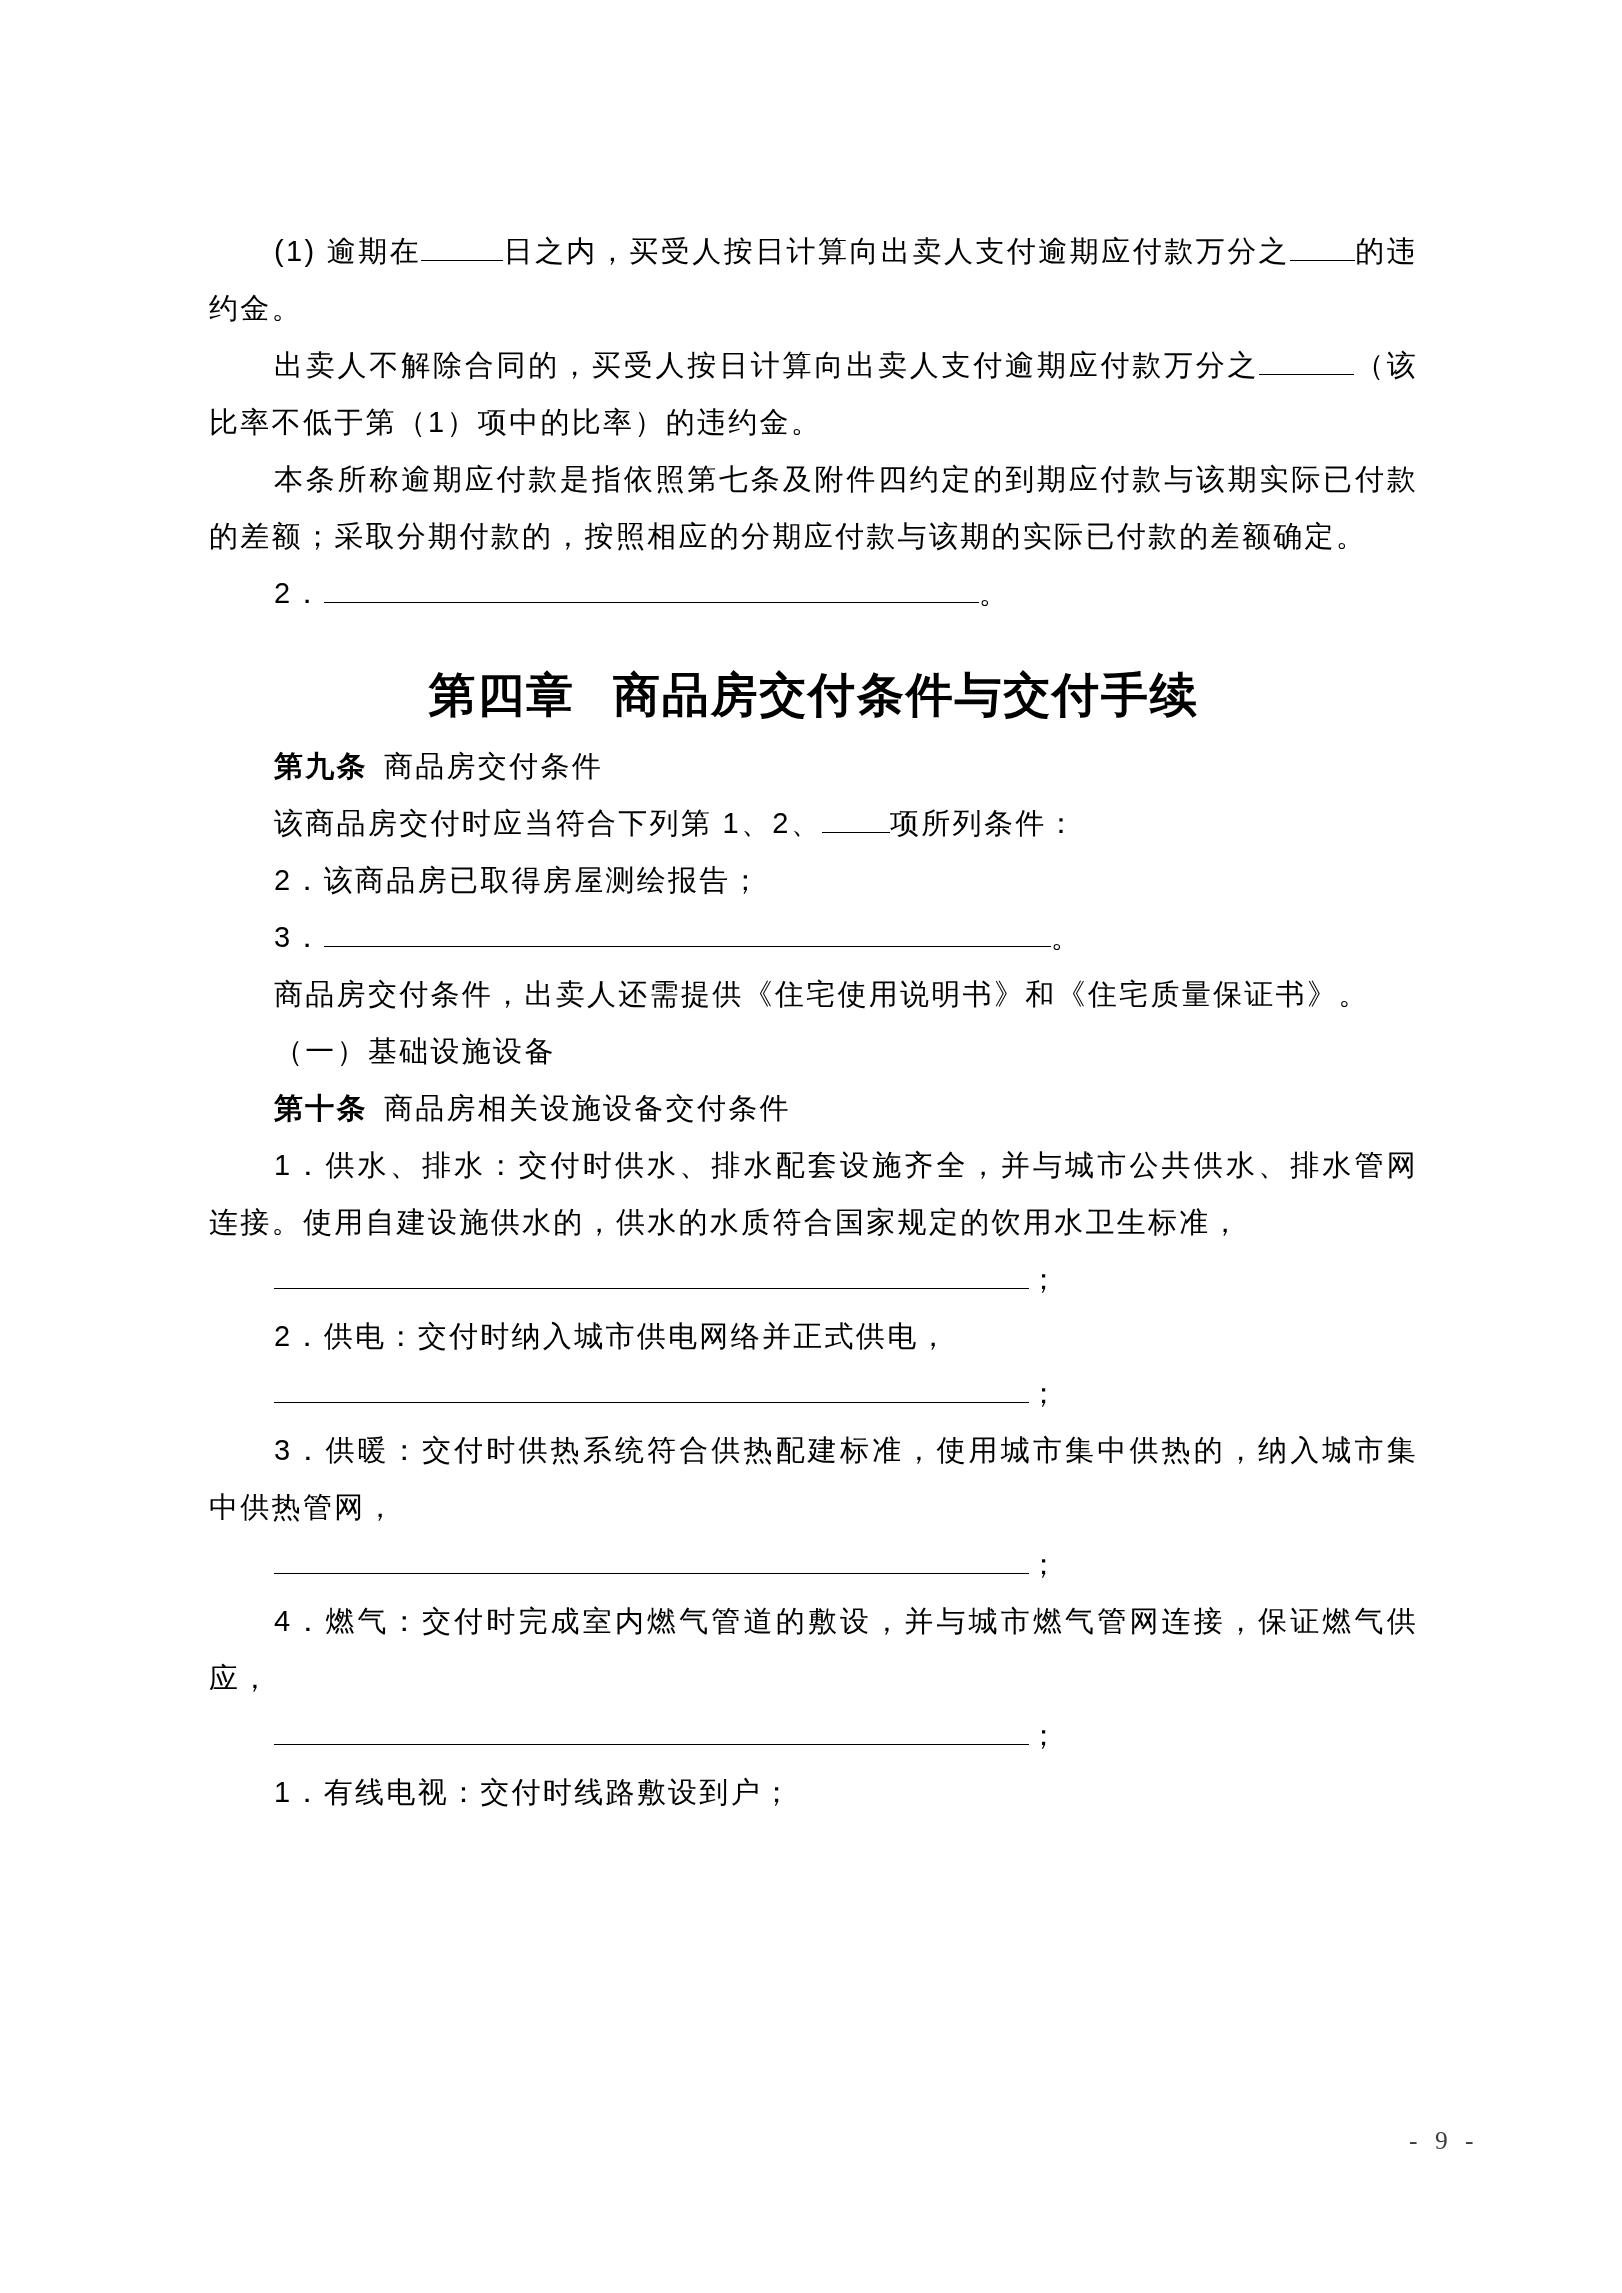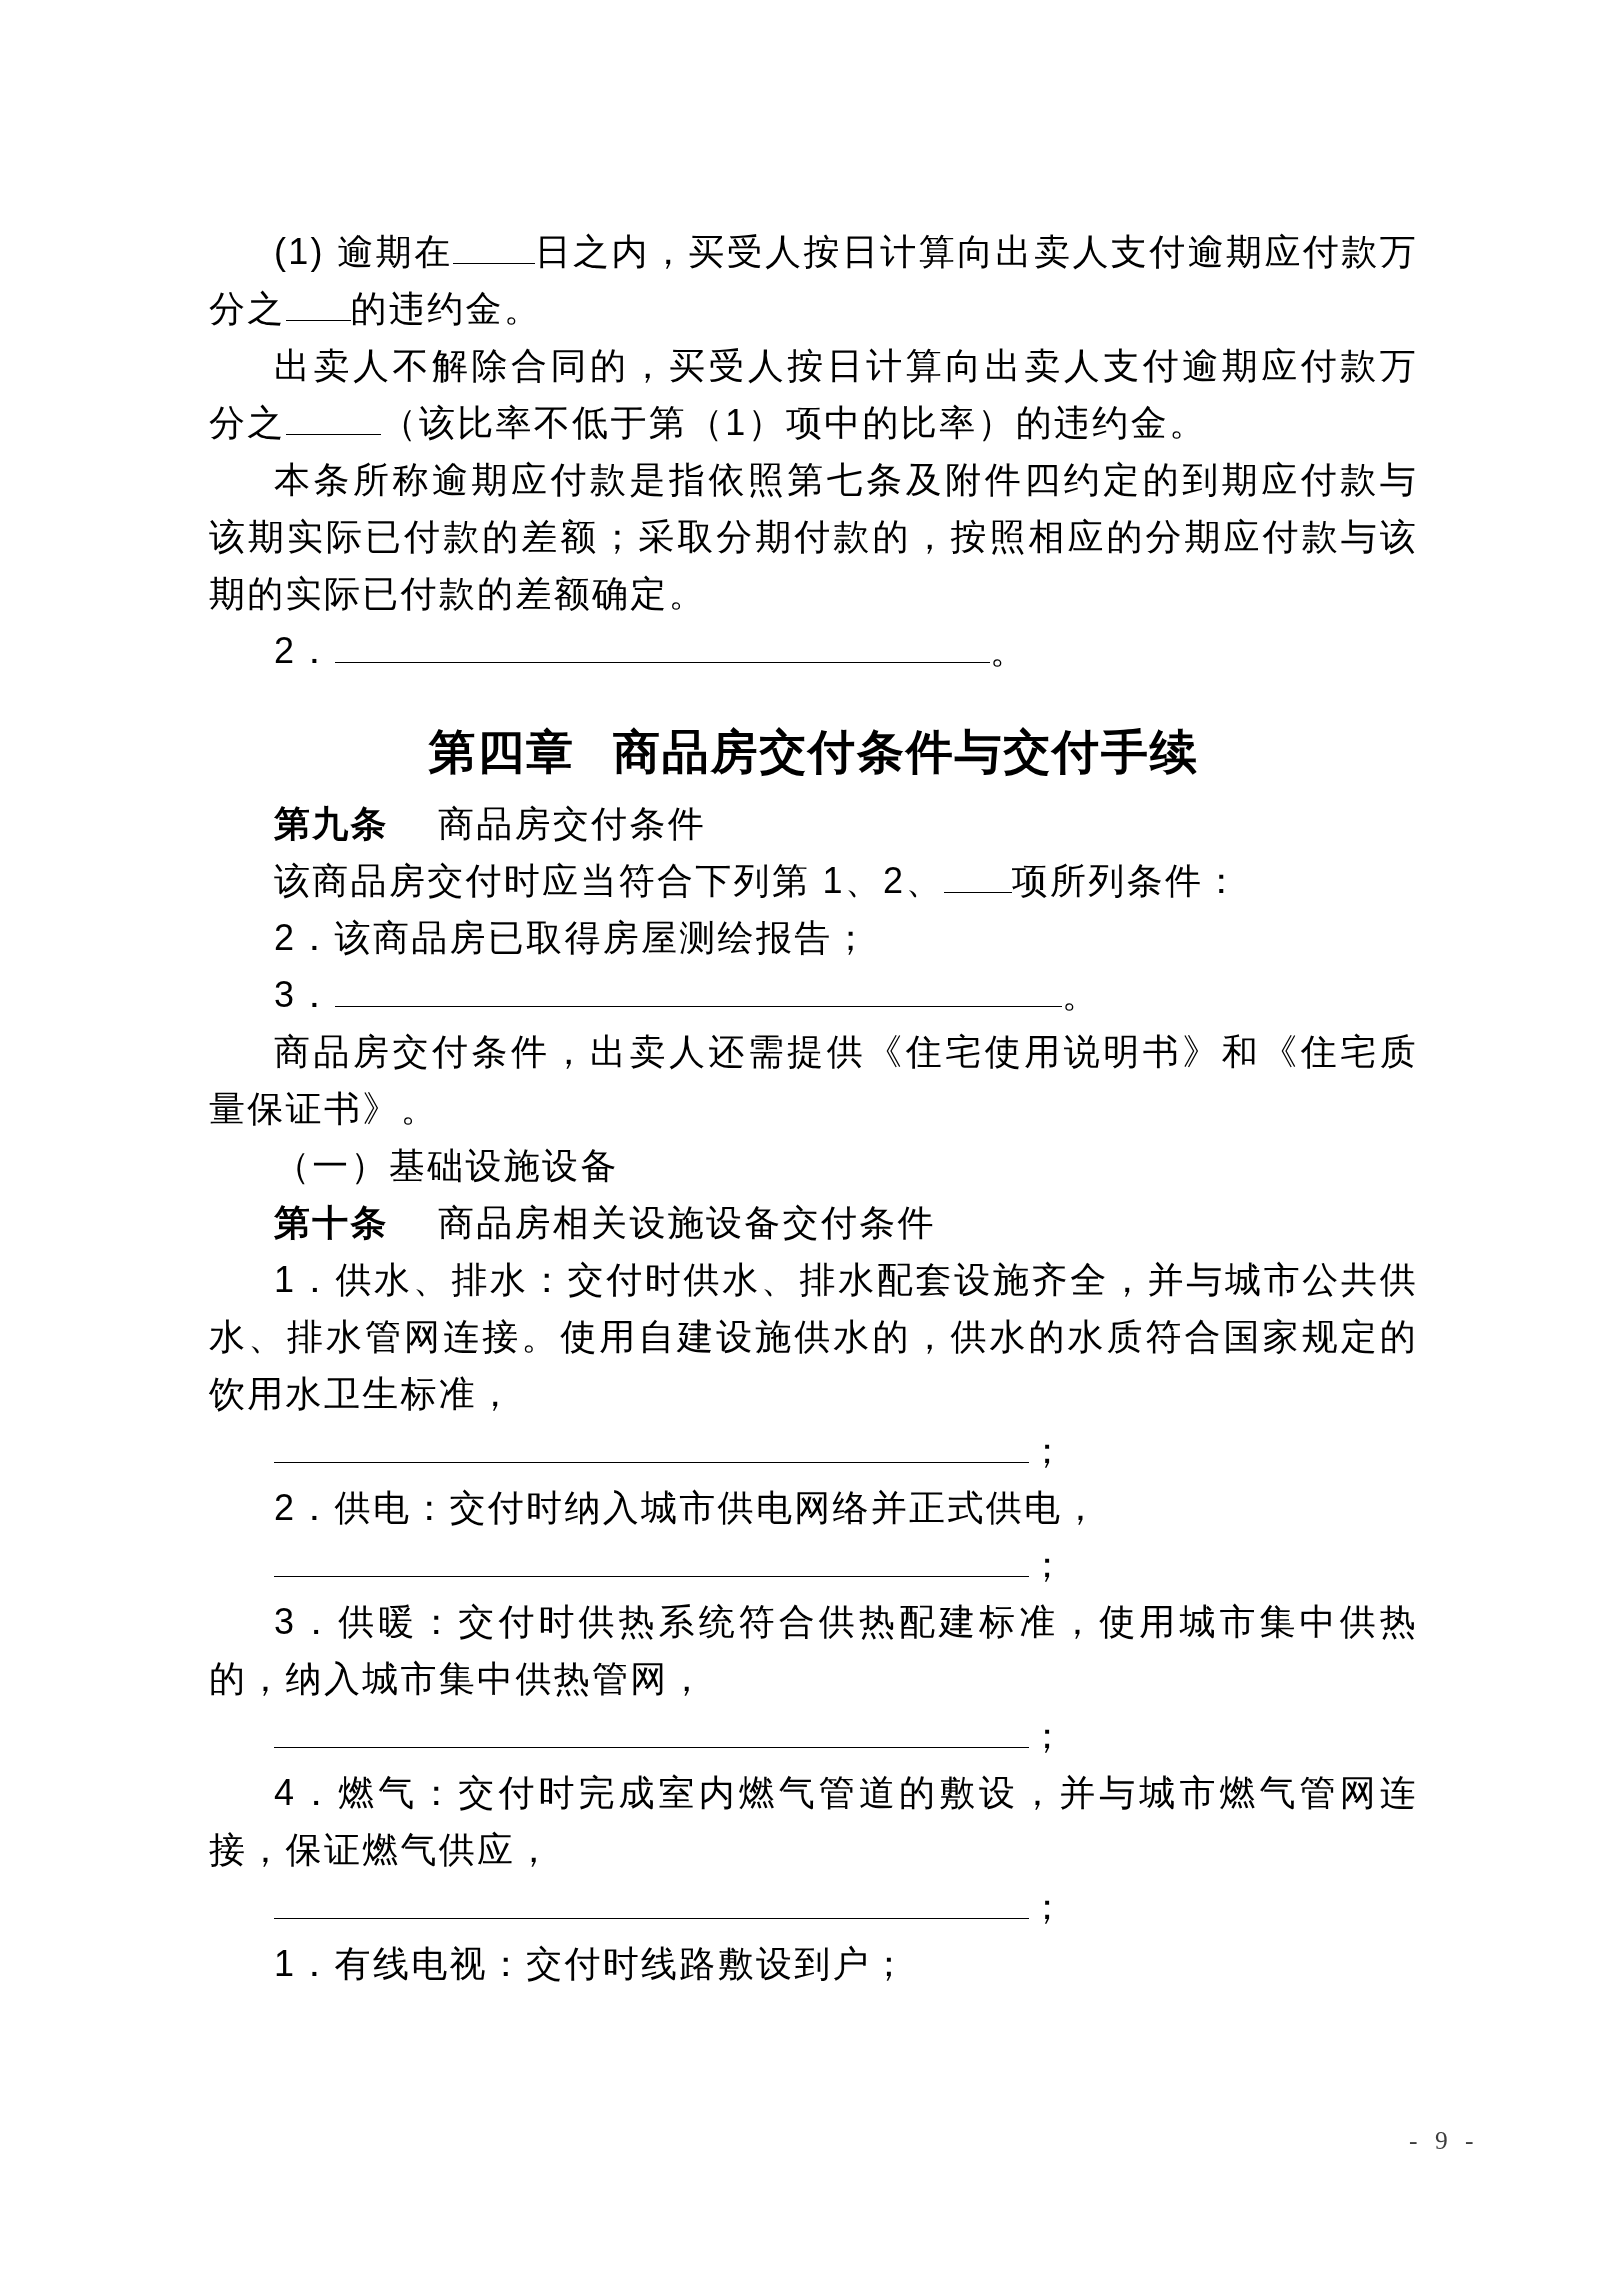--- a/index.html
+++ b/index.html
@@ -13,29 +13,29 @@
     color:#000000;
   }
   .content{
     position:absolute;
     left:209px;
     top:223px;
     width:1209px;
   }
   .para{
     margin:0;
-    font-size:36px;
+    font-size:29px;
     line-height:57px;
     text-align:justify;
     text-indent:65px;
     letter-spacing:2.3px;
     word-break:break-all;
   }
   .bold{font-weight:bold;}
-  .gap-left{margin-left:49px;}
+  .gap-left{margin-left:16px;}
   .chapter-title{
     margin:40px 0 11px 0;
     font-size:47px;
     font-weight:bold;
     text-align:center;
     text-indent:0;
     line-height:65px;
     letter-spacing:1.8px;
   }
   .chapter-title .gap-left{margin-left:38px;}

